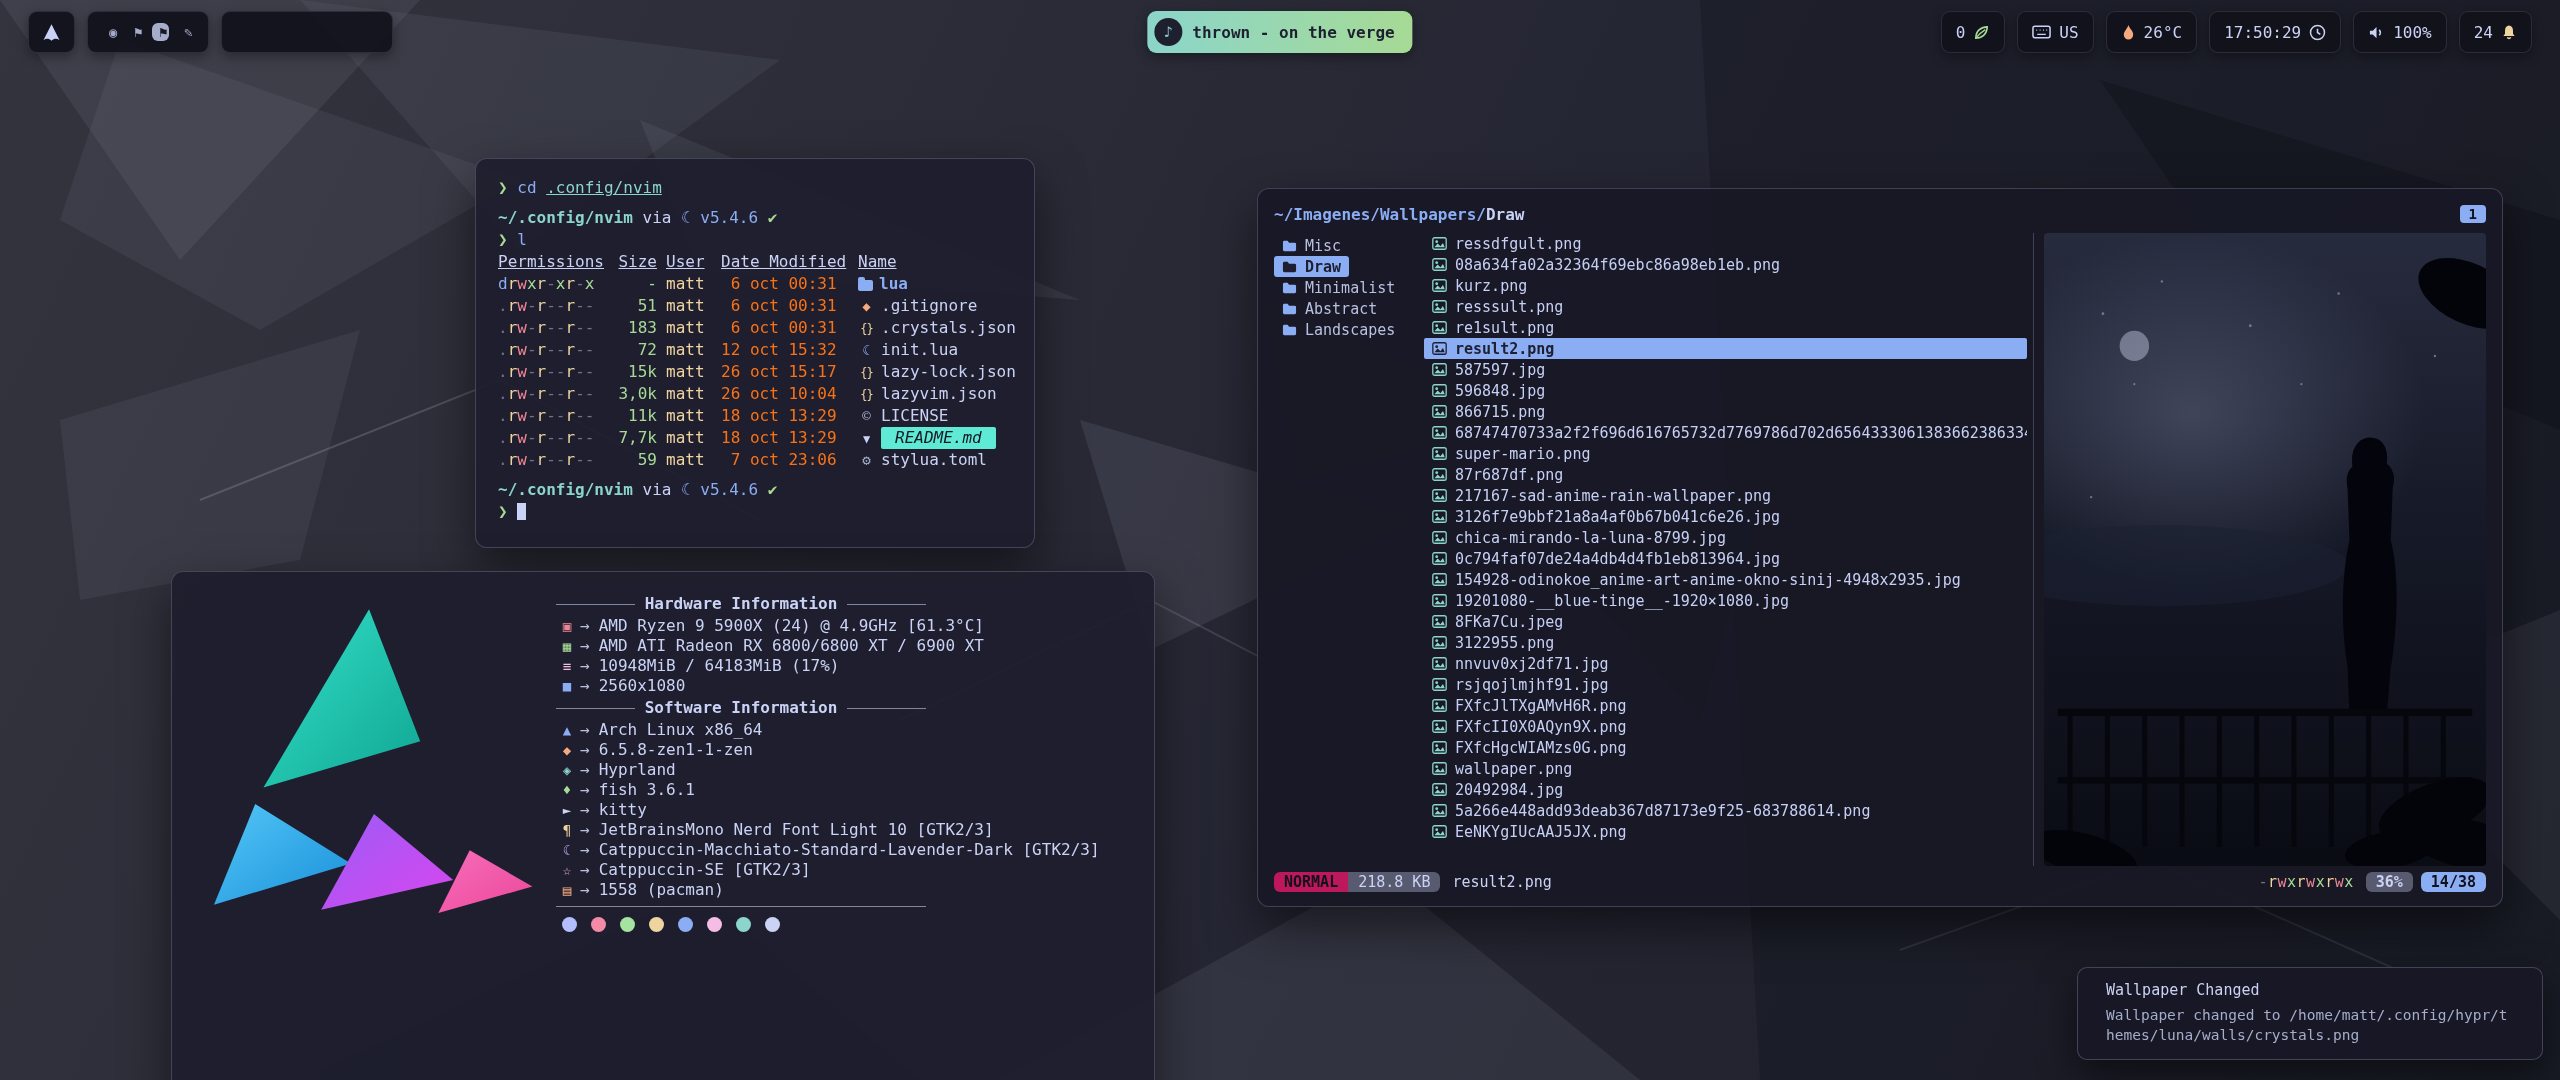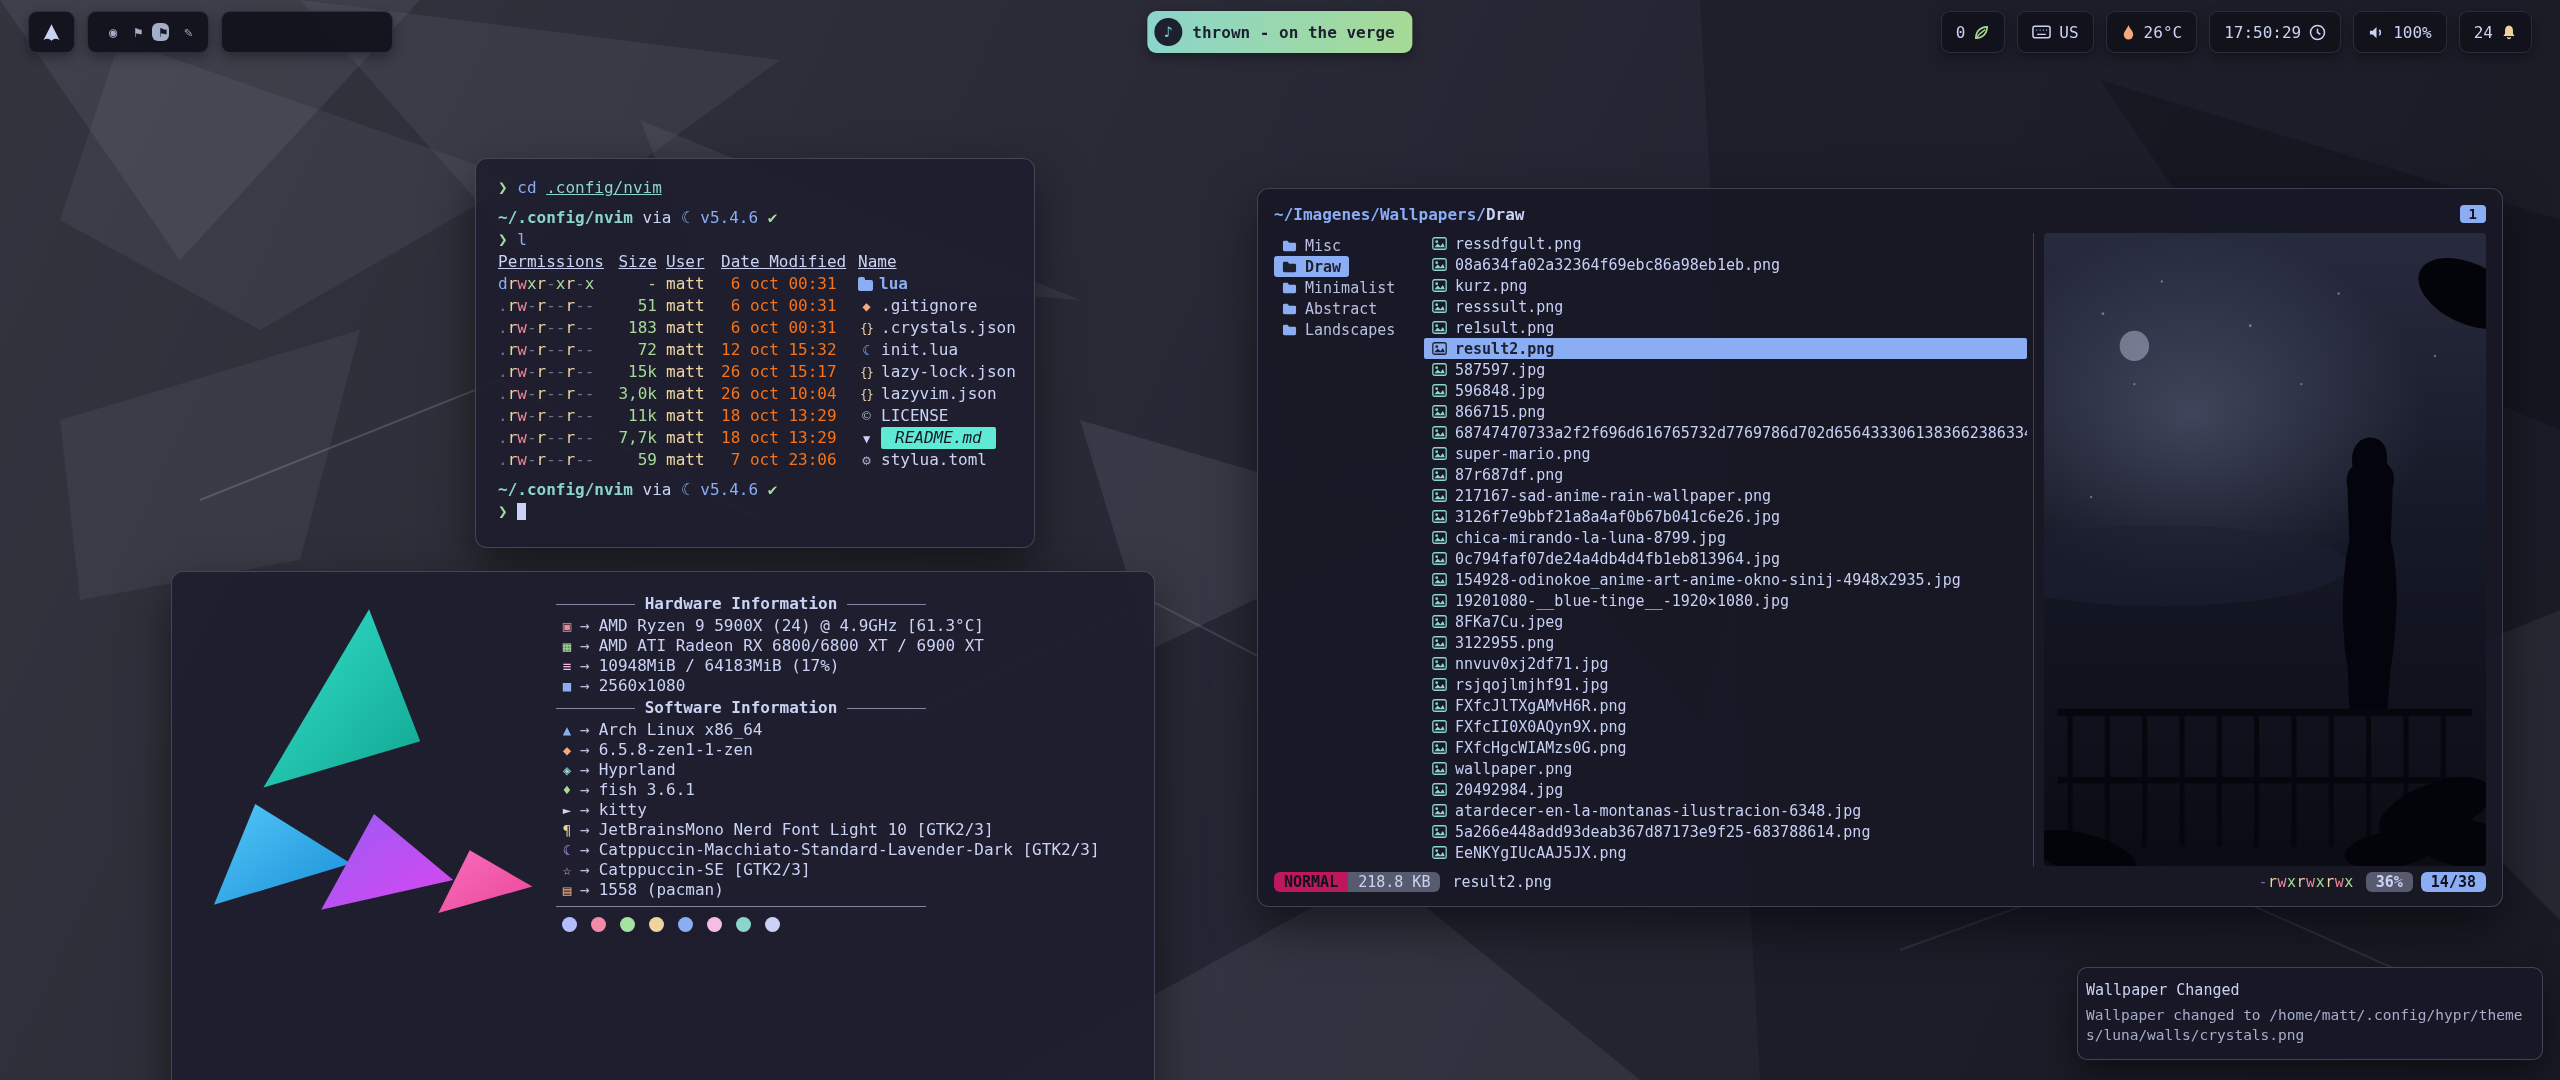--- a/index.html
+++ b/index.html
@@ -110,21 +110,21 @@
   .st-left,.st-right { display:flex; align-items:center; }
   .badge { padding:1px 10px; font-weight:bold; }
   .mode { background:#be185d; color:#11111b; border-radius:6px 0 0 6px; }
   .sizechip { background:#585b70; color:#cad3f5; border-radius:0 6px 6px 0; font-weight:normal; }
   .st-file { margin-left:12px; }
   .st-perms { letter-spacing:.5px; margin-right:12px; }
   .pct { background:#585b70; color:#cad3f5; border-radius:6px; }
   .pos { background:#8aadf4; color:#11111b; border-radius:6px; margin-left:8px; }
 
   
-  .notif { position:absolute; left:2077px; top:967px; width:466px; height:93px; background:rgba(24,24,37,.97); border:1px solid rgba(147,153,178,.35); border-radius:10px; padding:13px 8px; font-size:15px; color:#cad3f5; box-shadow:0 14px 36px rgba(0,0,0,.5); z-index:6; }
+  .notif { position:absolute; left:2077px; top:967px; width:466px; height:93px; background:rgba(24,24,37,.97); border:1px solid rgba(147,153,178,.35); border-radius:10px; padding:13px 28px; font-size:15px; color:#cad3f5; box-shadow:0 14px 36px rgba(0,0,0,.5); z-index:6; }
   .notif-body { color:#a5adcb; margin-top:6px; line-height:1.4; font-size:14.5px; word-break:break-all; }
 </style>
 </head>
 <body>
 
 <svg class="wallpaper" viewBox="0 0 2560 1080" preserveAspectRatio="none">
   <polygon points="0,0 420,0 180,260" fill="rgba(175,180,200,0.10)"></polygon>
   <polygon points="120,40 520,180 260,330 60,220" fill="rgba(200,205,222,0.07)"></polygon>
   <polygon points="300,0 780,60 520,250" fill="rgba(150,155,175,0.10)"></polygon>
   <polygon points="640,120 1080,300 700,270" fill="rgba(210,215,230,0.08)"></polygon>
@@ -882,30 +882,20 @@
           <span class="img-ic">
             <svg width="15" height="13" viewBox="0 0 16 14">
               <rect x="0.8" y="0.8" width="14.4" height="12.4" rx="2" fill="none" stroke="currentColor" stroke-width="1.4"></rect>
               <circle cx="5" cy="5" r="1.5" fill="currentColor"></circle>
               <path d="M2.5 11 L6 7 L9 10 L11.7 6.5 L13.7 11 Z" fill="currentColor"></path>
             </svg>
           </span>
           <span>20492984.jpg</span>
         </div>
 
-        <div class="file-row">
-          <span class="img-ic">
-            <svg width="15" height="13" viewBox="0 0 16 14">
-              <rect x="0.8" y="0.8" width="14.4" height="12.4" rx="2" fill="none" stroke="currentColor" stroke-width="1.4"></rect>
-              <circle cx="5" cy="5" r="1.5" fill="currentColor"></circle>
-              <path d="M2.5 11 L6 7 L9 10 L11.7 6.5 L13.7 11 Z" fill="currentColor"></path>
-            </svg>
-          </span>
-          <span>atardecer-en-la-montanas-ilustracion-6348.jpg</span>
-        </div>
 
         <div class="file-row">
           <span class="img-ic">
             <svg width="15" height="13" viewBox="0 0 16 14">
               <rect x="0.8" y="0.8" width="14.4" height="12.4" rx="2" fill="none" stroke="currentColor" stroke-width="1.4"></rect>
               <circle cx="5" cy="5" r="1.5" fill="currentColor"></circle>
               <path d="M2.5 11 L6 7 L9 10 L11.7 6.5 L13.7 11 Z" fill="currentColor"></path>
             </svg>
           </span>
           <span>5a266e448add93deab367d87173e9f25-683788614.png</span>

